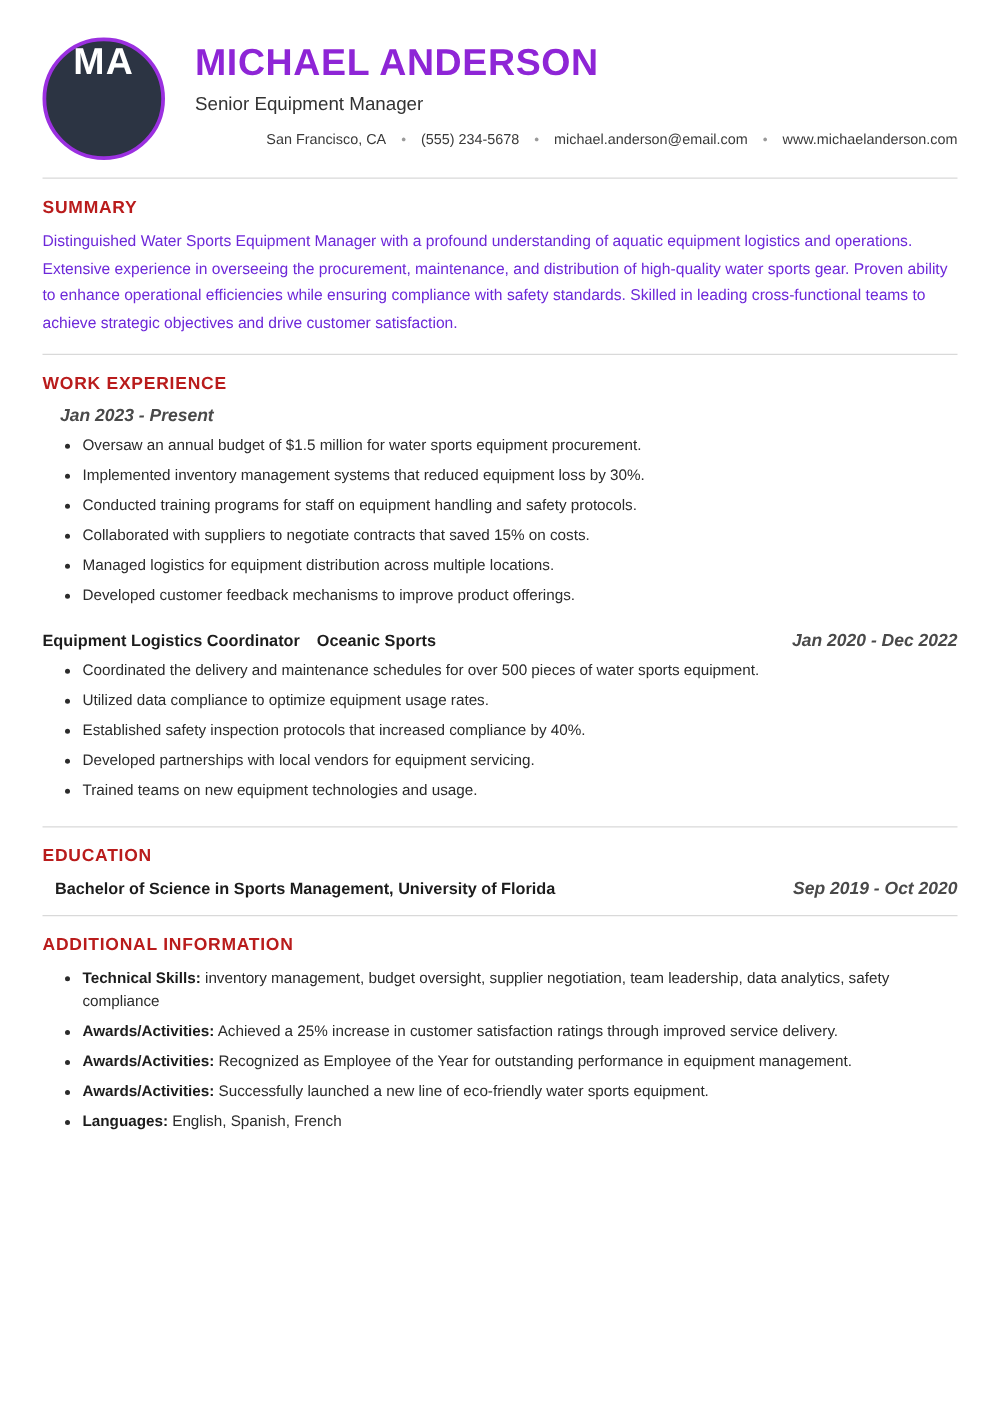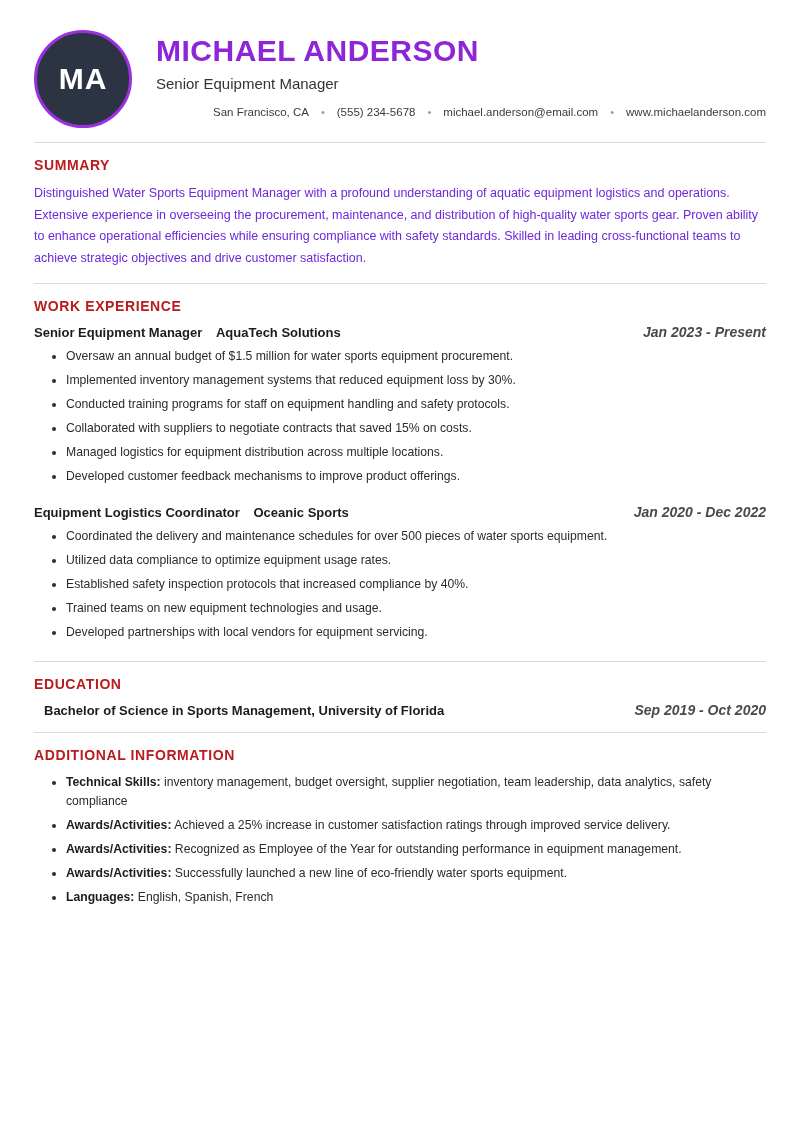--- a/index.html
+++ b/index.html
@@ -31,21 +31,20 @@
   }
   .avatar {
     width: 92px;
     height: 92px;
     min-width: 92px;
     border-radius: 50%;
     background: #2c3443;
     border: 3px solid #9b30e0;
     color: #ffffff;
     display: flex;
-    align-items: center;
     justify-content: center;
     font-size: 30px;
     font-weight: bold;
     letter-spacing: 1px;
     margin-top: 2px;
   }
   .header-text {
     margin-left: 24px;
     flex: 1;
     padding-top: 6px;
@@ -192,24 +191,20 @@
   <div class="section">
     <div class="section-title">SUMMARY</div>
     <p class="summary-text">Distinguished Water Sports Equipment Manager with a profound understanding of aquatic equipment logistics and operations. Extensive experience in overseeing the procurement, maintenance, and distribution of high-quality water sports gear. Proven ability to enhance operational efficiencies while ensuring compliance with safety standards. Skilled in leading cross-functional teams to achieve strategic objectives and drive customer satisfaction.</p>
   </div>
 
   <div class="section">
     <div class="section-title">WORK EXPERIENCE</div>
 
     <div class="job">
       <div class="job-head">
-        <div class="job-head-left">
-          <span>Senior Equipment Manager</span>
-          <span class="job-company">AquaTech Solutions</span>
-        </div>
         <div class="job-dates">Jan 2023 - Present</div>
       </div>
       <ul class="bullets">
         <li>Oversaw an annual budget of $1.5 million for water sports equipment procurement.</li>
         <li>Implemented inventory management systems that reduced equipment loss by 30%.</li>
         <li>Conducted training programs for staff on equipment handling and safety protocols.</li>
         <li>Collaborated with suppliers to negotiate contracts that saved 15% on costs.</li>
         <li>Managed logistics for equipment distribution across multiple locations.</li>
         <li>Developed customer feedback mechanisms to improve product offerings.</li>
       </ul>
@@ -220,22 +215,22 @@
         <div class="job-head-left">
           <span>Equipment Logistics Coordinator</span>
           <span class="job-company">Oceanic Sports</span>
         </div>
         <div class="job-dates">Jan 2020 - Dec 2022</div>
       </div>
       <ul class="bullets">
         <li>Coordinated the delivery and maintenance schedules for over 500 pieces of water sports equipment.</li>
         <li>Utilized data compliance to optimize equipment usage rates.</li>
         <li>Established safety inspection protocols that increased compliance by 40%.</li>
+        <li>Developed partnerships with local vendors for equipment servicing.</li>
         <li>Trained teams on new equipment technologies and usage.</li>
-        <li>Developed partnerships with local vendors for equipment servicing.</li>
       </ul>
     </div>
   </div>
 
   <div class="section">
     <div class="section-title">EDUCATION</div>
     <div class="edu-head">
       <div class="edu-degree">Bachelor of Science in Sports Management, University of Florida</div>
       <div class="job-dates">Sep 2019 - Oct 2020</div>
     </div>

